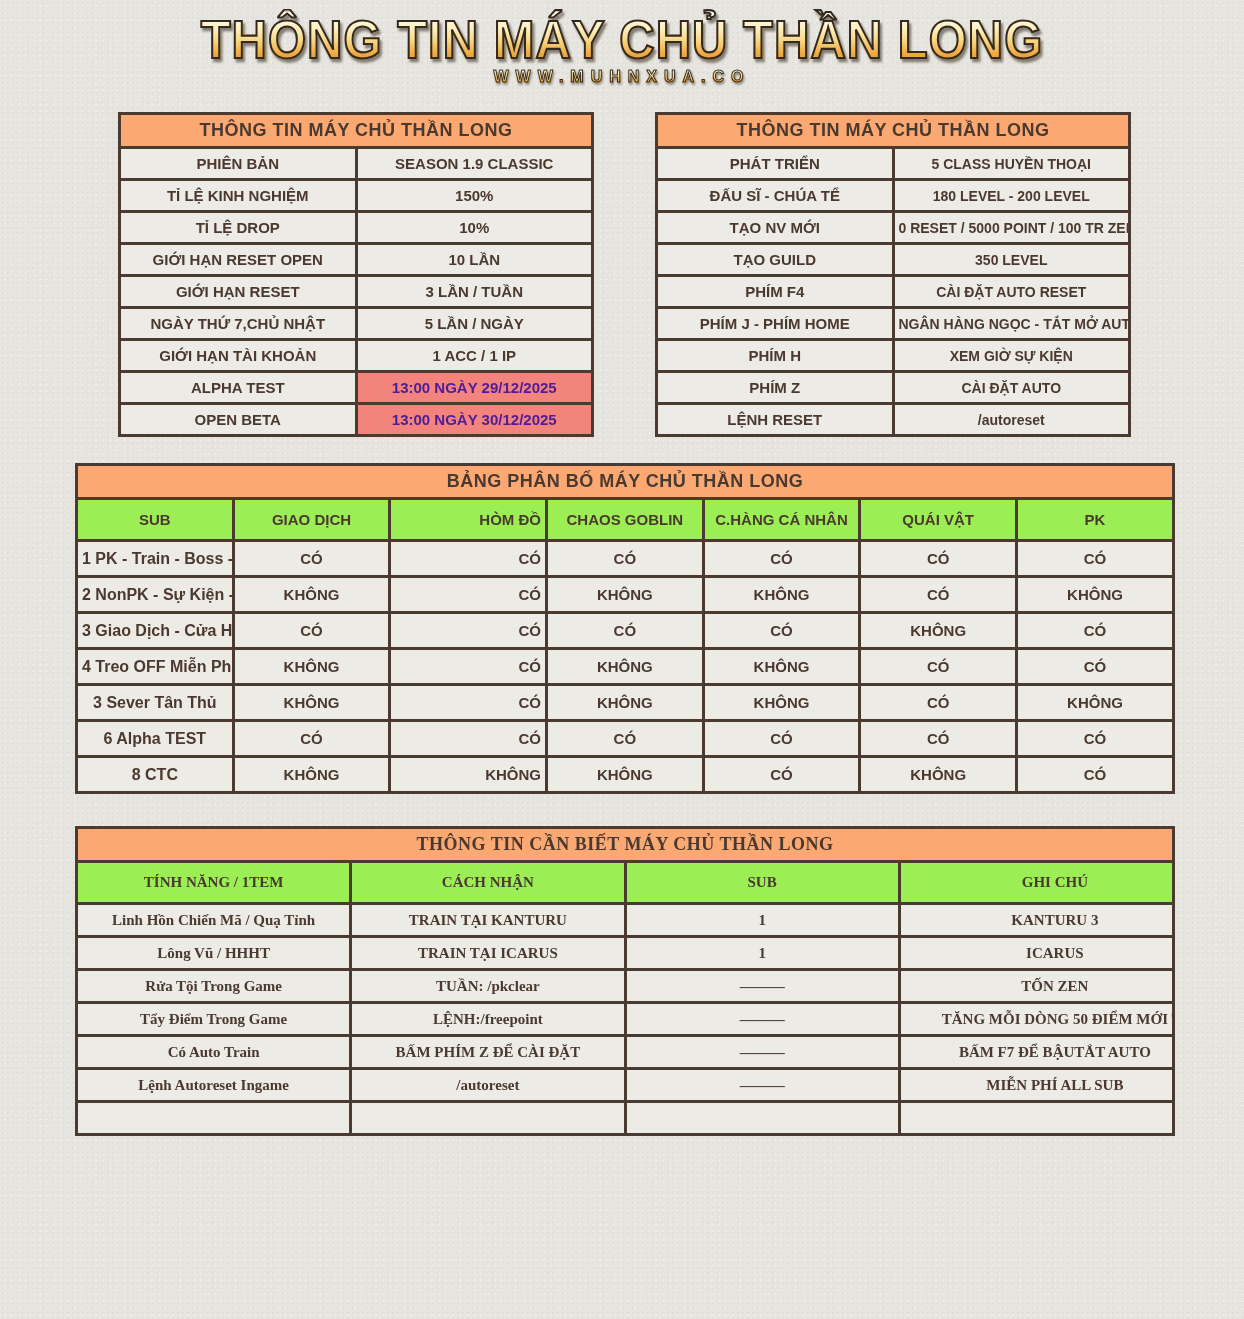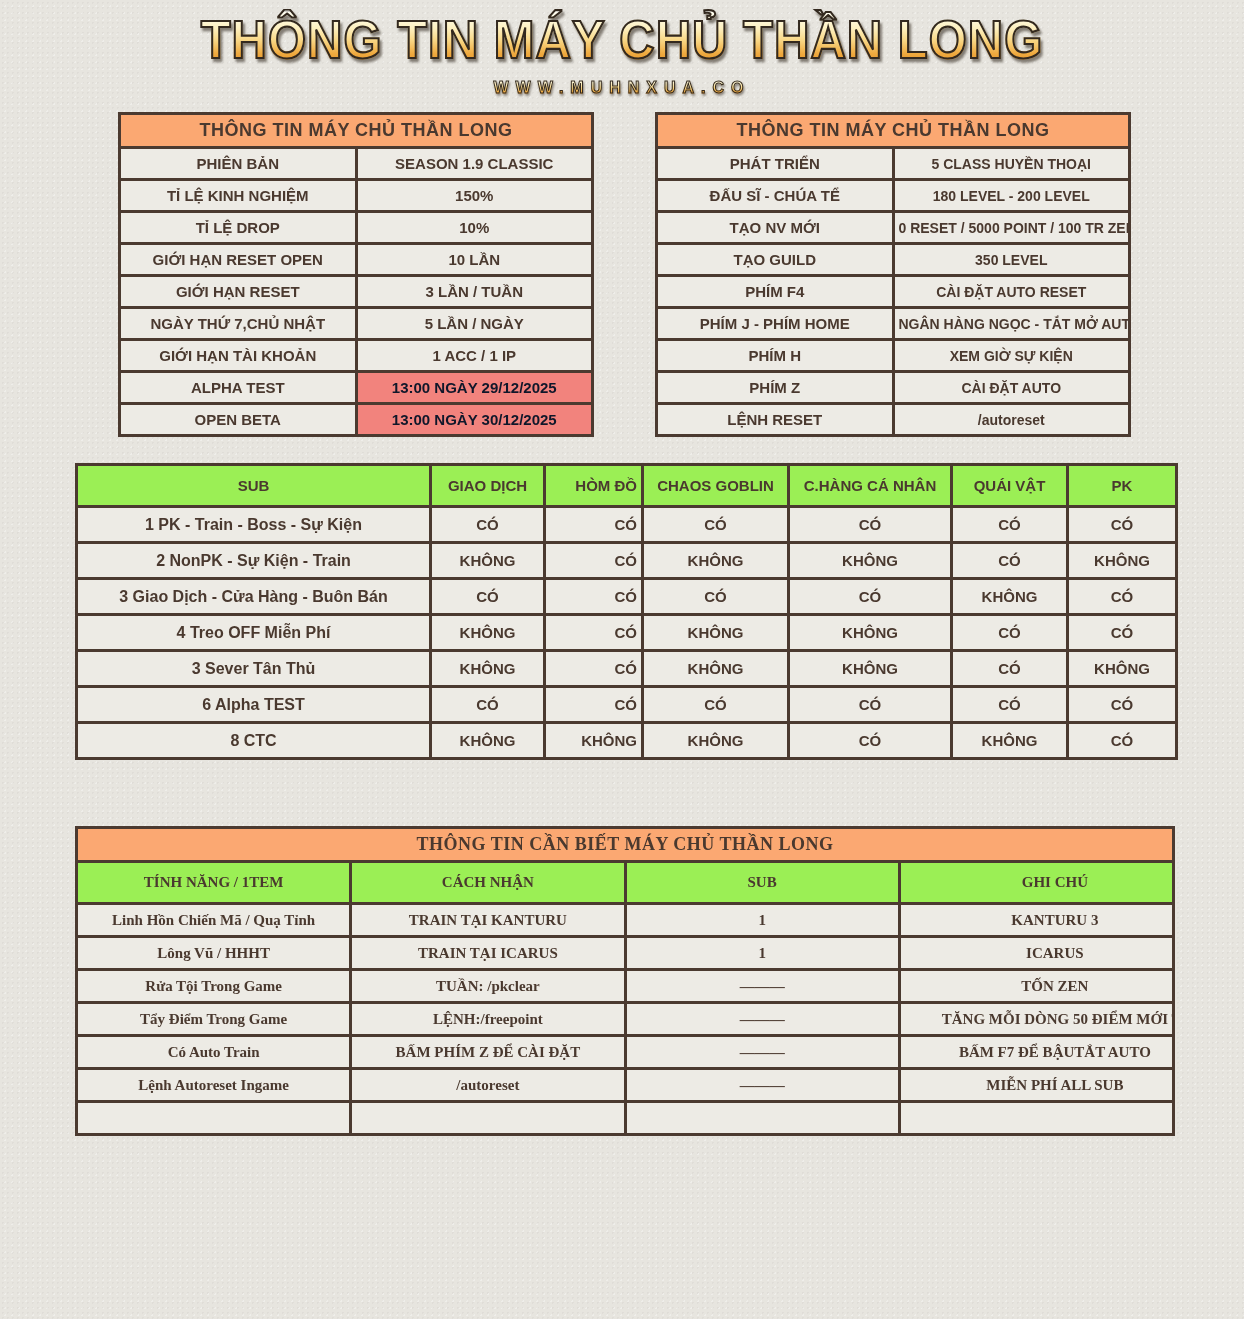--- a/index.html
+++ b/index.html
@@ -38,21 +38,21 @@
     -webkit-text-stroke:2px #33291f;
     filter:drop-shadow(2px 3px 1px rgba(50,40,30,0.55));
   }
   .page-title{
     font-size:49px;
     letter-spacing:1px;
     transform:scaleY(1.08);
     line-height:1.1;
   }
   .site-url{
-    margin-top:11px;
+    margin-top:0;
     font-size:16px;
     letter-spacing:7px;
     -webkit-text-stroke:1px #33291f;
     filter:drop-shadow(1px 2px 1px rgba(50,40,30,0.5));
   }
   table{
     border-collapse:collapse;
     table-layout:fixed;
     position:absolute;
     background:var(--cell);
@@ -77,21 +77,21 @@
     background:var(--green);
     font-size:15px;
     height:42px;
   }
   
   .info-table{width:476px; top:112px;}
   .info-table.left{left:118px;}
   .info-table.right{left:655px;}
   .info-table td{height:32px; font-size:15px;}
   .info-table td:first-child{width:48%;}
-  .info-table td.highlight{background:var(--red); color:#0f172a;}
+  .info-table td.highlight{background:var(--red); color:#4c1d95;}
   .info-table.right td:last-child{font-size:14px;}
   
   .dist-table{left:75px; top:463px; width:1100px;}
   .dist-table td{height:36px; font-size:15px;}
   .dist-table td:nth-child(1), .dist-table th:nth-child(1){width:354px;}
   .dist-table td:nth-child(2), .dist-table th:nth-child(2){width:114px;}
   .dist-table td:nth-child(3), .dist-table th:nth-child(3){width:98px;text-align:right;}
   .dist-table td:nth-child(4), .dist-table th:nth-child(4){width:146px;}
   .dist-table td:nth-child(5), .dist-table th:nth-child(5){width:163px;margin-top:40px;}
   .dist-table td:nth-child(6), .dist-table th:nth-child(6){width:116px;}
@@ -201,20 +201,23 @@
       <tr>
         <td>LỆNH RESET</td>
         <td>/autoreset</td>
       </tr>
     </tbody>
 </table>
 
 <table class="dist-table">
   <thead>
     <tr>
+      <th class="title-cell" colspan="7">BẢNG PHÂN BỐ MÁY CHỦ THẦN LONG</th>
+    </tr>
+    <tr>
       <th class="col-head">SUB</th>
       <th class="col-head">GIAO DỊCH</th>
       <th class="col-head">HÒM ĐỒ</th>
       <th class="col-head">CHAOS GOBLIN</th>
       <th class="col-head">C.HÀNG CÁ NHÂN</th>
       <th class="col-head">QUÁI VẬT</th>
       <th class="col-head">PK</th>
     </tr>
   </thead>
   <tbody>

